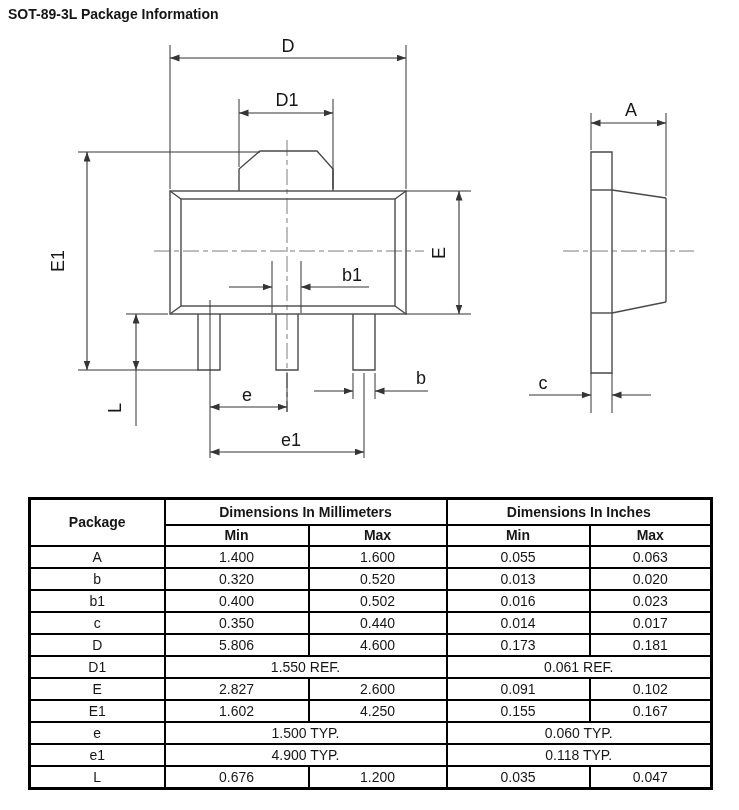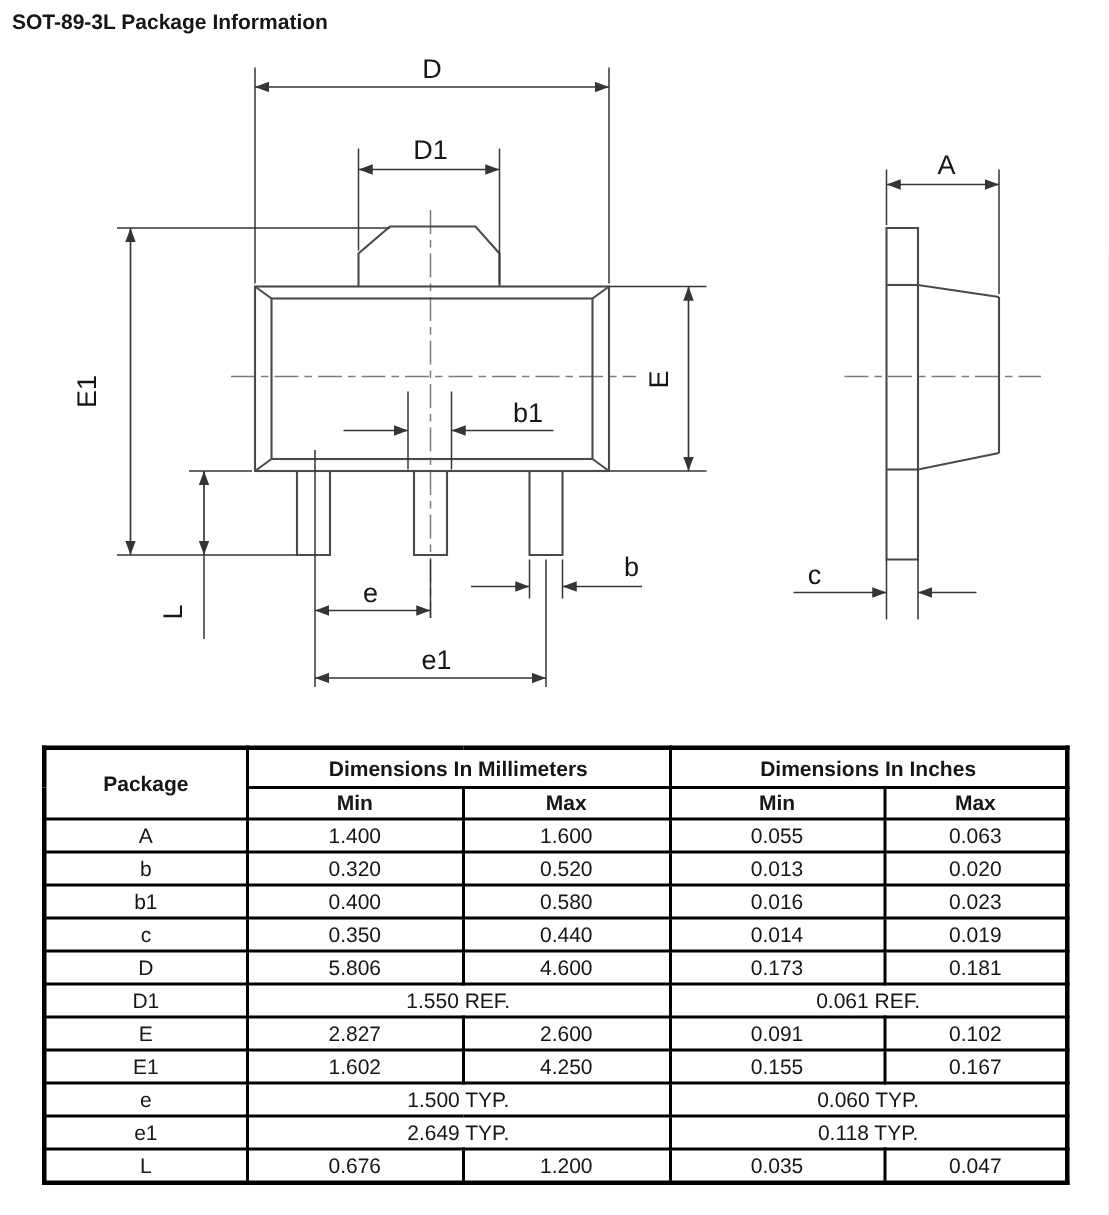--- a/index.html
+++ b/index.html
@@ -205,30 +205,30 @@
       <tr>
         <td>b</td>
         <td>0.320</td>
         <td>0.520</td>
         <td>0.013</td>
         <td>0.020</td>
       </tr>
       <tr>
         <td>b1</td>
         <td>0.400</td>
-        <td>0.580</td>
+        <td>0.502</td>
         <td>0.016</td>
         <td>0.023</td>
       </tr>
       <tr>
         <td>c</td>
         <td>0.350</td>
         <td>0.440</td>
         <td>0.014</td>
-        <td>0.019</td>
+        <td>0.017</td>
       </tr>
       <tr>
         <td>D</td>
         <td>5.806</td>
         <td>4.600</td>
         <td>0.173</td>
         <td>0.181</td>
       </tr>
       <tr>
         <td>D1</td>
@@ -249,21 +249,21 @@
         <td>0.155</td>
         <td>0.167</td>
       </tr>
       <tr>
         <td>e</td>
         <td colspan="2">1.500 TYP.</td>
         <td colspan="2">0.060 TYP.</td>
       </tr>
       <tr>
         <td>e1</td>
-        <td colspan="2">2.649 TYP.</td>
+        <td colspan="2">4.900 TYP.</td>
         <td colspan="2">0.118 TYP.</td>
       </tr>
       <tr>
         <td>L</td>
         <td>0.676</td>
         <td>1.200</td>
         <td>0.035</td>
         <td>0.047</td>
       </tr>
     </tbody>

